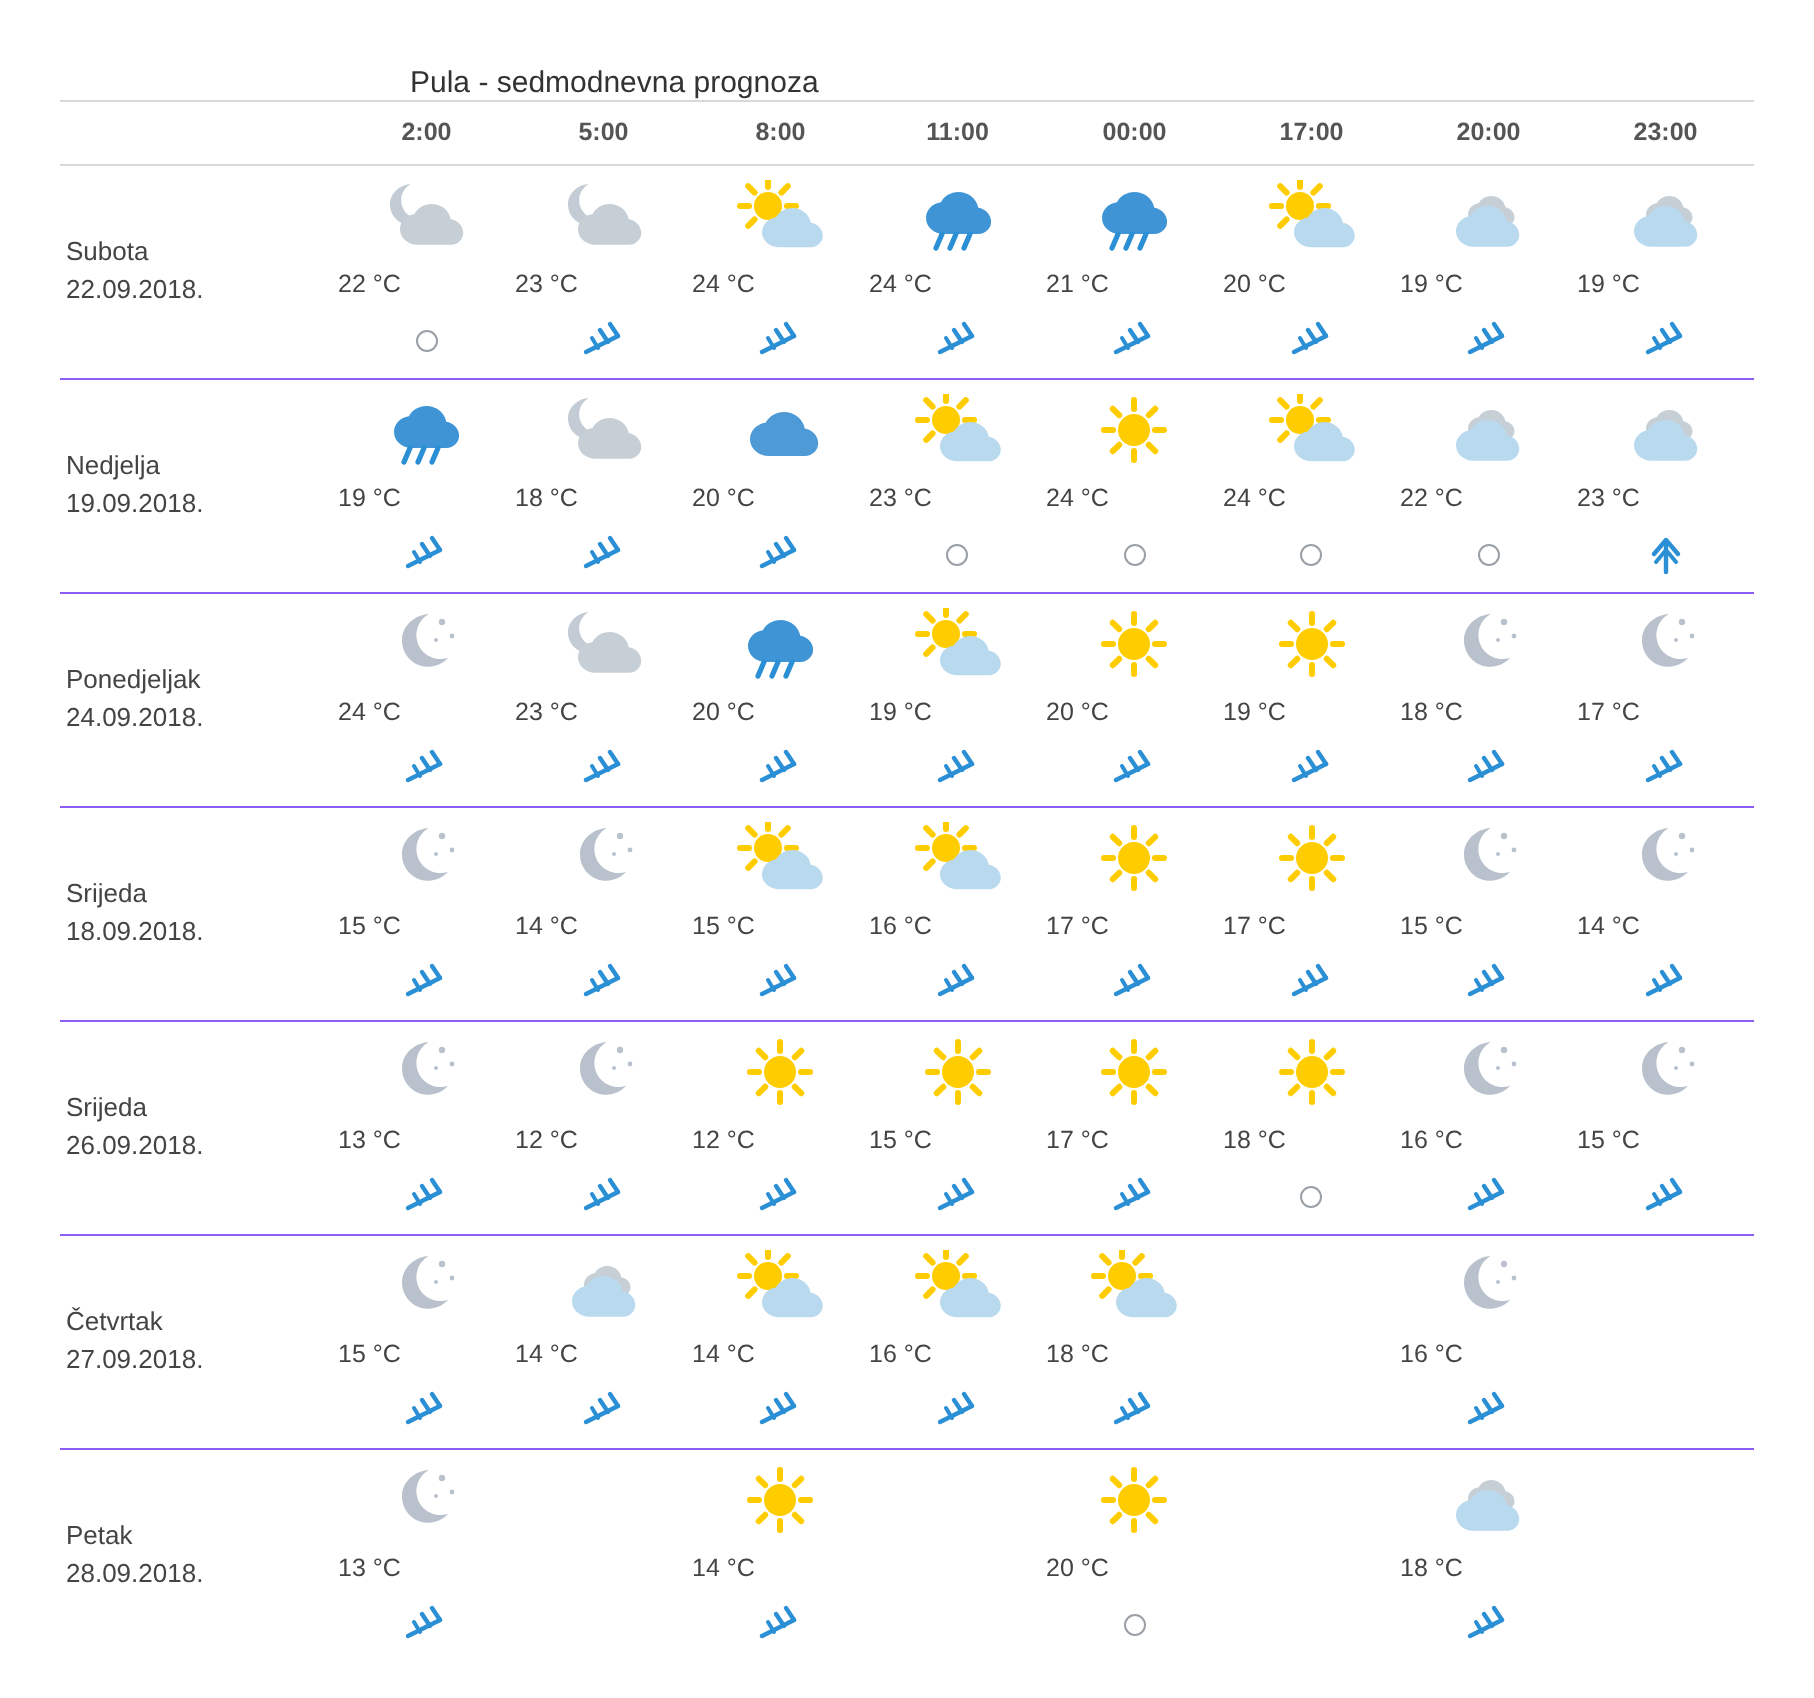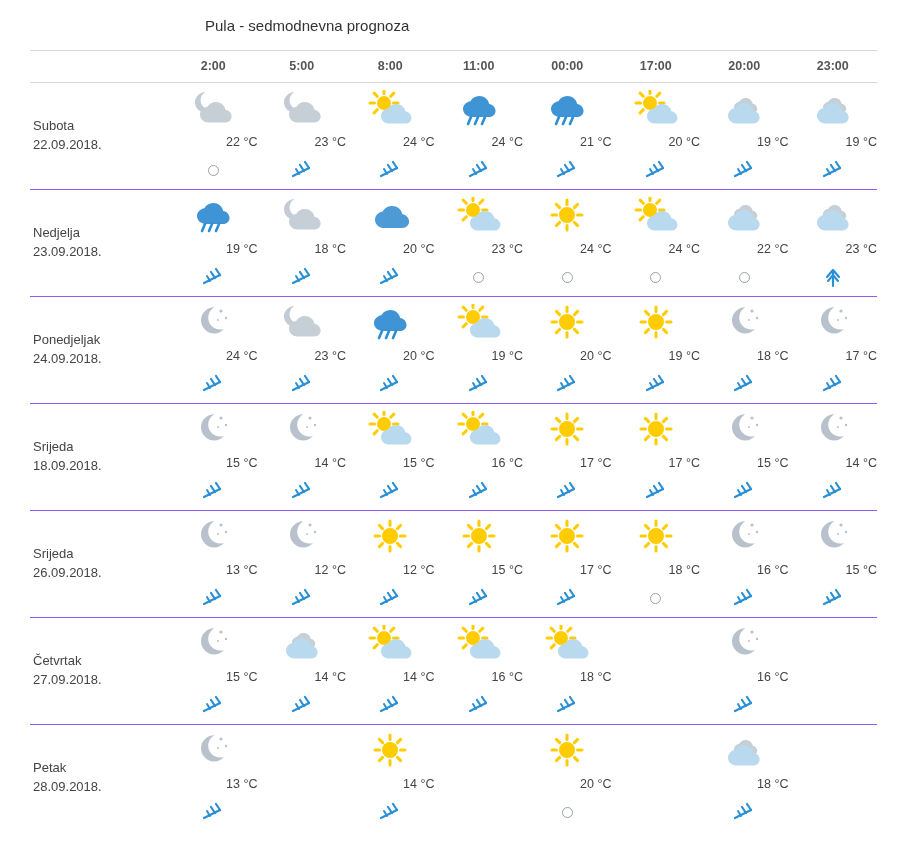--- a/index.html
+++ b/index.html
@@ -17,21 +17,21 @@
   .page {
     position: relative;
     width: 907px;
     height: 849px;
   }
 
   
   .header {
     height: 50px;
     display: flex;
-    align-items: center;
+    align-items: flex-end;
     padding-left: 30px;
     box-sizing: border-box;
   }
   .header-title {
     font-size: 15px;
     color: #333;
     margin-left: 175px;
     white-space: nowrap;
   }
   .download-btn {
@@ -89,21 +89,21 @@
     vertical-align: middle;
     padding-left: 3px;
     font-size: 13px;
     color: #444;
     line-height: 1.45;
   }
   td.daycell .dname { display: block; }
   td.daycell .ddate { display: block; }
 
   td.cell {
-    text-align: right;
+    text-align: left;
     vertical-align: top;
     padding: 8px 0 6px 0;
     height: 98px;
     box-sizing: border-box;
   }
   .icon-slot {
     height: 36px;
     display: flex;
     align-items: center;
     justify-content: center;
@@ -333,21 +333,21 @@
       <line x1="20" y1="9" x2="16" y2="3" stroke="#2a8fd4" stroke-width="2.2" stroke-linecap="round"></line>
       <line x1="15" y1="12" x2="11" y2="6" stroke="#2a8fd4" stroke-width="2.2" stroke-linecap="round"></line>
       <line x1="10" y1="15" x2="7" y2="10" stroke="#2a8fd4" stroke-width="2" stroke-linecap="round"></line>
     </svg>
               </div>
             </td>
           </tr>
           <tr>
             <td class="daycell">
               <span class="dname">Nedjelja</span>
-              <span class="ddate">23.09.2018.</span>
+              <span class="ddate">19.09.2018.</span>
             </td>
             <td class="cell">
               <div class="icon-slot">
                 <span>
                   <svg width="44" height="38" viewBox="0 0 44 38">
                     <path transform="translate(6,6) scale(1.05)" fill="#3e94d4" d="M8.5,20 C3.8,20 0,16.6 0,12.4 C0,8.6 3.1,5.4 7.1,4.9 C8.6,2 11.8,0 15.5,0 C20.2,0 24.1,3.2 24.9,7.5 C28.3,8 31,10.8 31,14.2 C31,17.4 28.3,20 25,20 Z"></path>
                     <line x1="14" y1="27" x2="11" y2="34" stroke="#2a8fd4" stroke-width="2.6" stroke-linecap="round"></line>
                     <line x1="21" y1="27" x2="18" y2="34" stroke="#2a8fd4" stroke-width="2.6" stroke-linecap="round"></line>
                     <line x1="28" y1="27" x2="25" y2="34" stroke="#2a8fd4" stroke-width="2.6" stroke-linecap="round"></line>
                   </svg>

